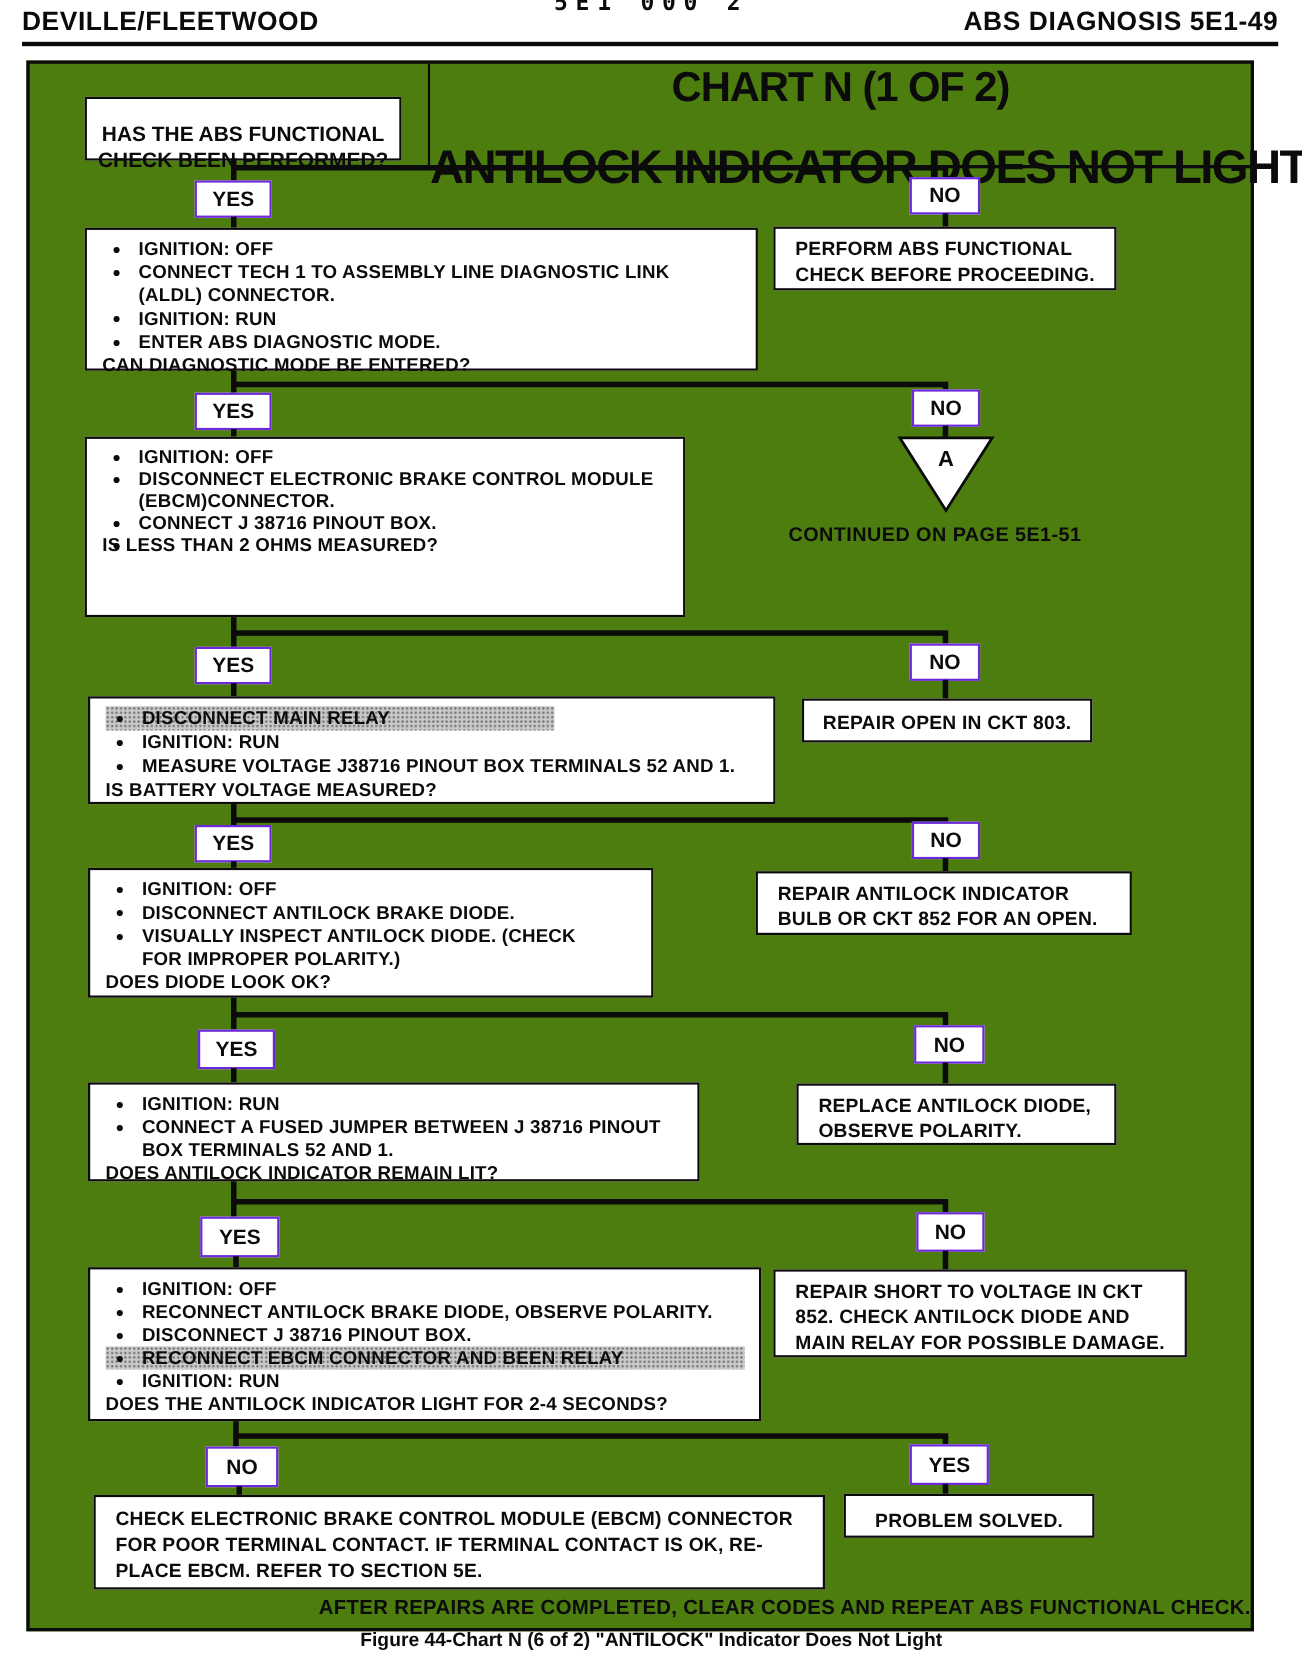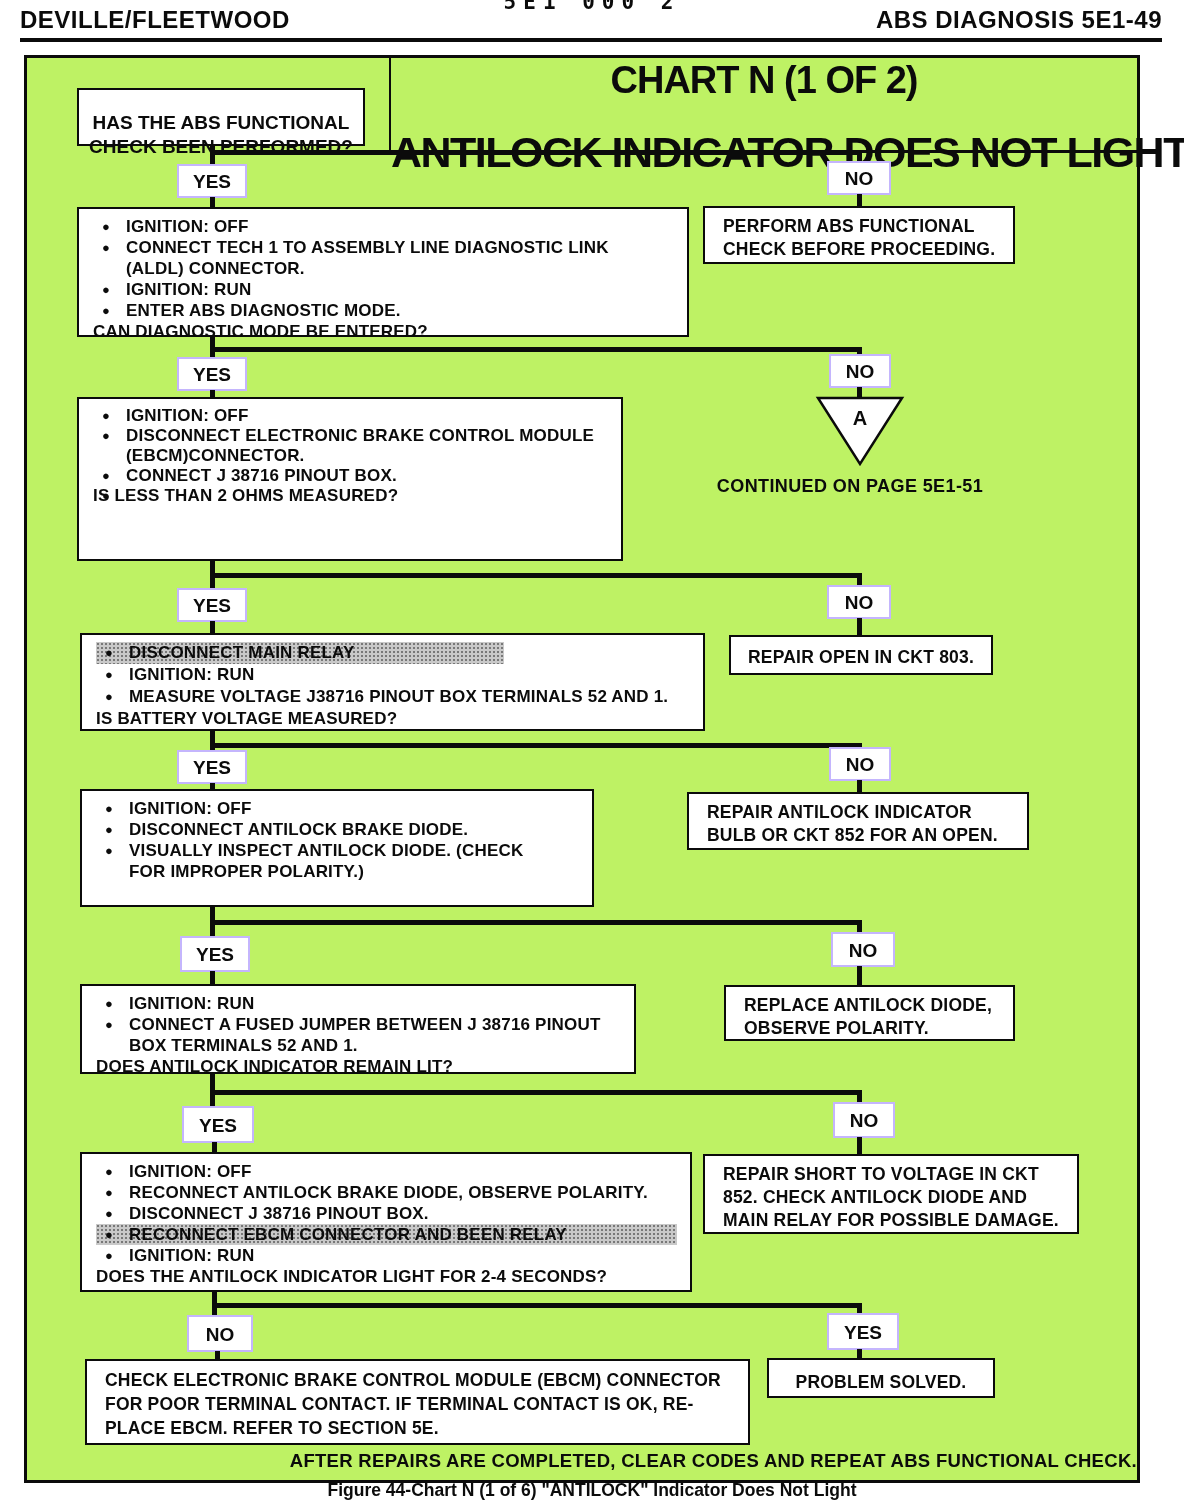--- a/index.html
+++ b/index.html
@@ -10,31 +10,31 @@
   }
   .abs{position:absolute;}
   .doc-code{
     left:0;right:0;top:-10px;text-align:center;
     font-family:"DejaVu Sans Mono", monospace;font-weight:bold;font-size:21px;letter-spacing:7px;
   }
   .hdr-left{left:20px;top:6px;font-size:24px;font-weight:bold;letter-spacing:.5px;}
   .hdr-right{right:22px;top:6px;font-size:24px;font-weight:bold;letter-spacing:.5px;}
   .hdr-rule{left:20px;top:38px;width:1142px;height:4px;background:#0b0b0b;}
   .chart{
-    left:24px;top:55px;width:1110px;height:1422px;border:3px solid #0b0b0b;background:#bef264;text-decoration:underline;
+    left:24px;top:55px;width:1110px;height:1422px;border:3px solid #0b0b0b;background:#4d7c0f;text-decoration:underline;
   }
   .titlebox{
     left:362px;top:0;width:746px;height:92px;border-left:2px solid #0b0b0b;border-bottom:3px solid #0b0b0b;
     text-align:center;
   }
   .title1{font-size:38px;font-weight:bold;letter-spacing:-1px;line-height:44px;white-space:nowrap;}
   .title2{font-size:43px;font-weight:bold;letter-spacing:-1.5px;line-height:44px;white-space:nowrap;margin-top:28px;}
   .box{border:2px solid #0b0b0b;background:#fff;box-sizing:border-box;}
   .qbox{font-size:19px;font-weight:bold;text-align:center;white-space:pre-line;line-height:24px;padding-top:21px;}
-  .ans{font-size:19px;font-weight:bold;text-align:center;box-sizing:border-box;border:2px solid #c4b5fd;background:#fff;}
+  .ans{font-size:19px;font-weight:bold;text-align:center;box-sizing:border-box;border:2px solid #6d28d9;background:#fff;}
   .step{font-size:17px;font-weight:bold;line-height:21px;padding:7px 8px 6px 14px;letter-spacing:.2px;}
   .bullet{position:relative;padding-left:33px;}
   .bullet .dot{position:absolute;left:9px;top:0;font-size:13px;}
   .bullet .txt{white-space:pre-line;}
   .question{white-space:pre-line;}
   .side{font-size:17.5px;font-weight:bold;line-height:23px;padding:7px 6px 6px 18px;white-space:pre-line;letter-spacing:.2px;}
   .side.center{text-align:center;padding-left:6px;}
   .hl{
     background-color:var(--hl-bg,#cbcbcb);
     background-image:radial-gradient(#787878 1px, transparent 1.2px);
@@ -137,20 +137,21 @@
     <div class="abs ans" style="left:150px;top:692px;width:70px;height:34px;line-height:32px;">YES</div>
     <div class="abs ans" style="left:802px;top:689px;width:62px;height:34px;line-height:32px;">NO</div>
     <div class="abs vline" style="left:183px;top:725px;width:5px;height:8px;"></div>
     <div class="abs vline" style="left:830px;top:722px;width:5px;height:14px;"></div>
 
     <div class="abs box step" style="left:53px;top:731px;width:514px;height:118px;">
       <div class="bullet"><span class="dot">●</span><span class="txt">IGNITION: OFF</span></div>
       <div class="bullet"><span class="dot">●</span><span class="txt">DISCONNECT ANTILOCK BRAKE DIODE.</span></div>
       <div class="bullet"><span class="dot">●</span><span class="txt">VISUALLY INSPECT ANTILOCK DIODE.  (CHECK
 FOR IMPROPER  POLARITY.)</span></div>
+      <div class="question">DOES DIODE LOOK OK?</div>
     </div>
     <div class="abs box side" style="left:660px;top:734px;width:342px;height:58px;">REPAIR ANTILOCK INDICATOR
 BULB OR CKT 852 FOR AN OPEN.</div>
 
     <div class="abs vline" style="left:183px;top:849px;width:5px;height:15px;"></div>
     <div class="abs hline" style="left:183px;top:862px;width:652px;height:5px;"></div>
     <div class="abs vline" style="left:183px;top:865px;width:5px;height:15px;"></div>
     <div class="abs vline" style="left:830px;top:865px;width:5px;height:11px;"></div>
     <div class="abs ans" style="left:153px;top:878px;width:70px;height:36px;line-height:34px;">YES</div>
     <div class="abs ans" style="left:804px;top:874px;width:64px;height:35px;line-height:33px;">NO</div>
@@ -197,15 +198,15 @@
     <div class="abs vline" style="left:830px;top:1291px;width:5px;height:10px;"></div>
 
     <div class="abs box side" style="left:58px;top:1301px;width:665px;height:86px;line-height:24px;">CHECK ELECTRONIC BRAKE CONTROL MODULE (EBCM) CONNECTOR
 FOR POOR TERMINAL CONTACT.  IF TERMINAL CONTACT IS OK, RE-
 PLACE EBCM.  REFER TO SECTION 5E.</div>
     <div class="abs box side center" style="left:740px;top:1300px;width:228px;height:40px;line-height:30px;">PROBLEM SOLVED.</div>
 
     <div class="abs footnote" style="top:1392px;">AFTER REPAIRS ARE COMPLETED, CLEAR CODES AND REPEAT ABS FUNCTIONAL CHECK.</div>
   </div>
 
-  <div class="abs caption">Figure 44-Chart N (1 of 6) "ANTILOCK" Indicator Does Not Light</div>
+  <div class="abs caption">Figure 44-Chart N (6 of 2) "ANTILOCK" Indicator Does Not Light</div>
 
 </div>
 
 </body></html>

